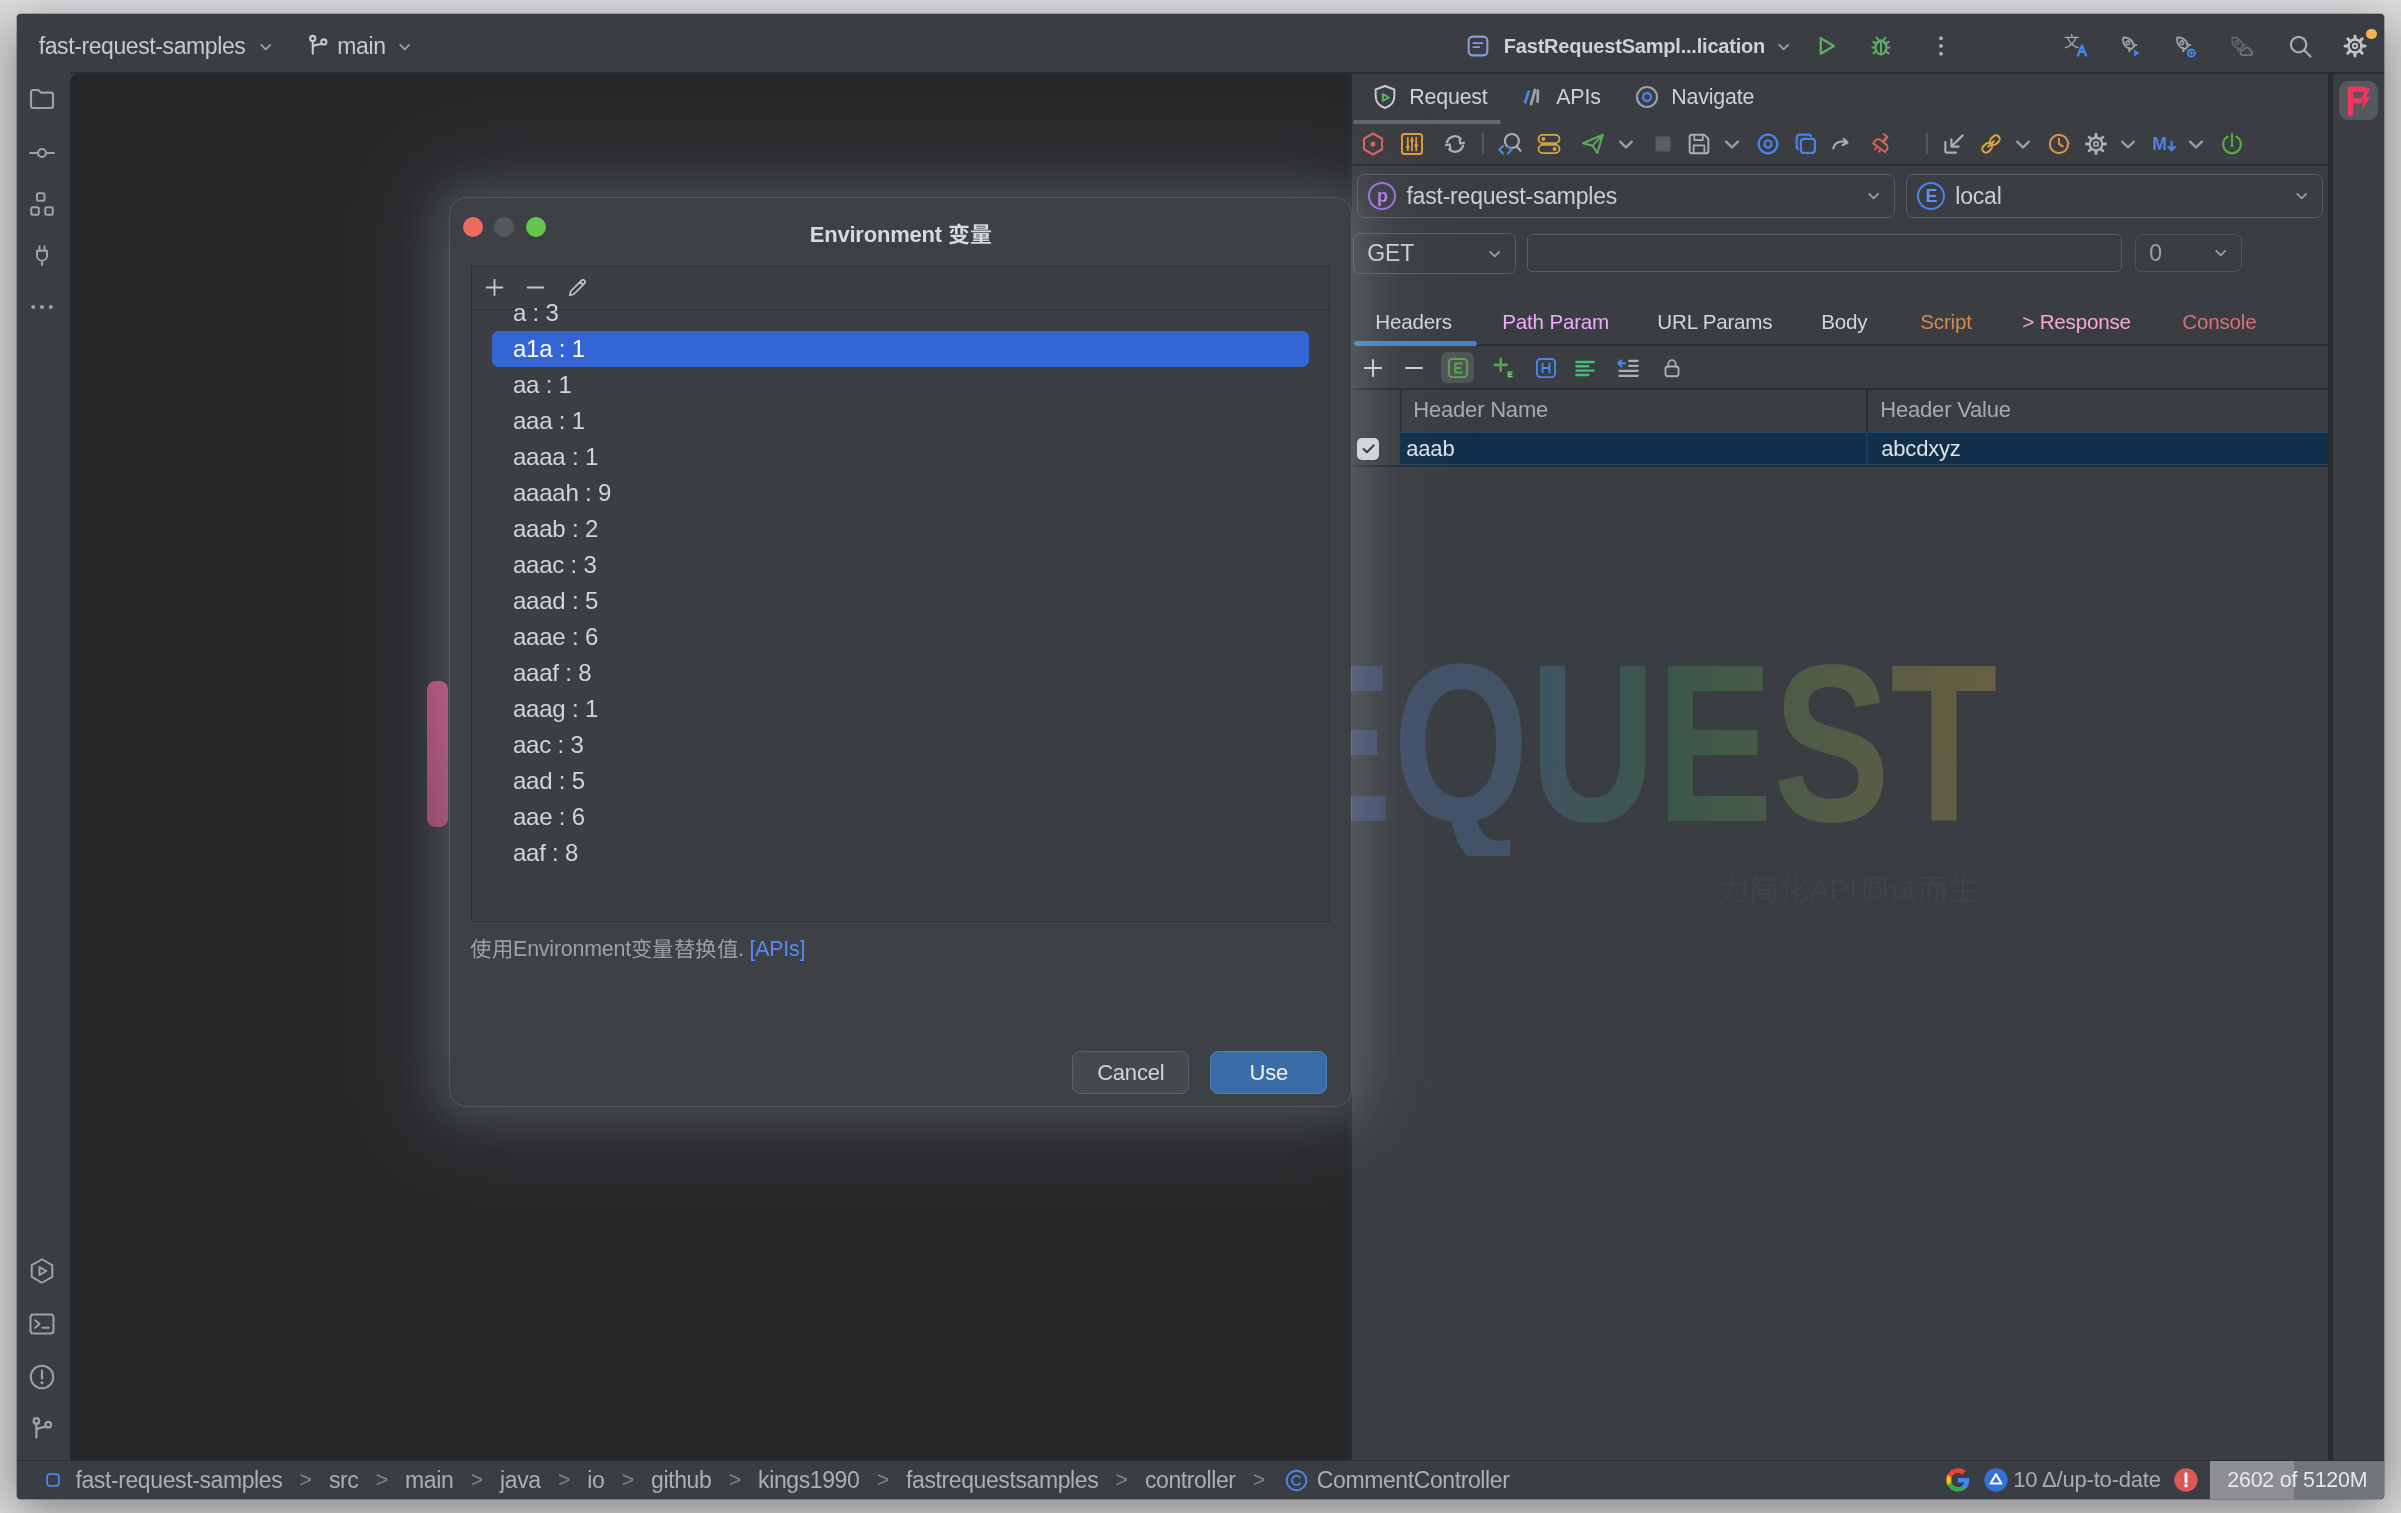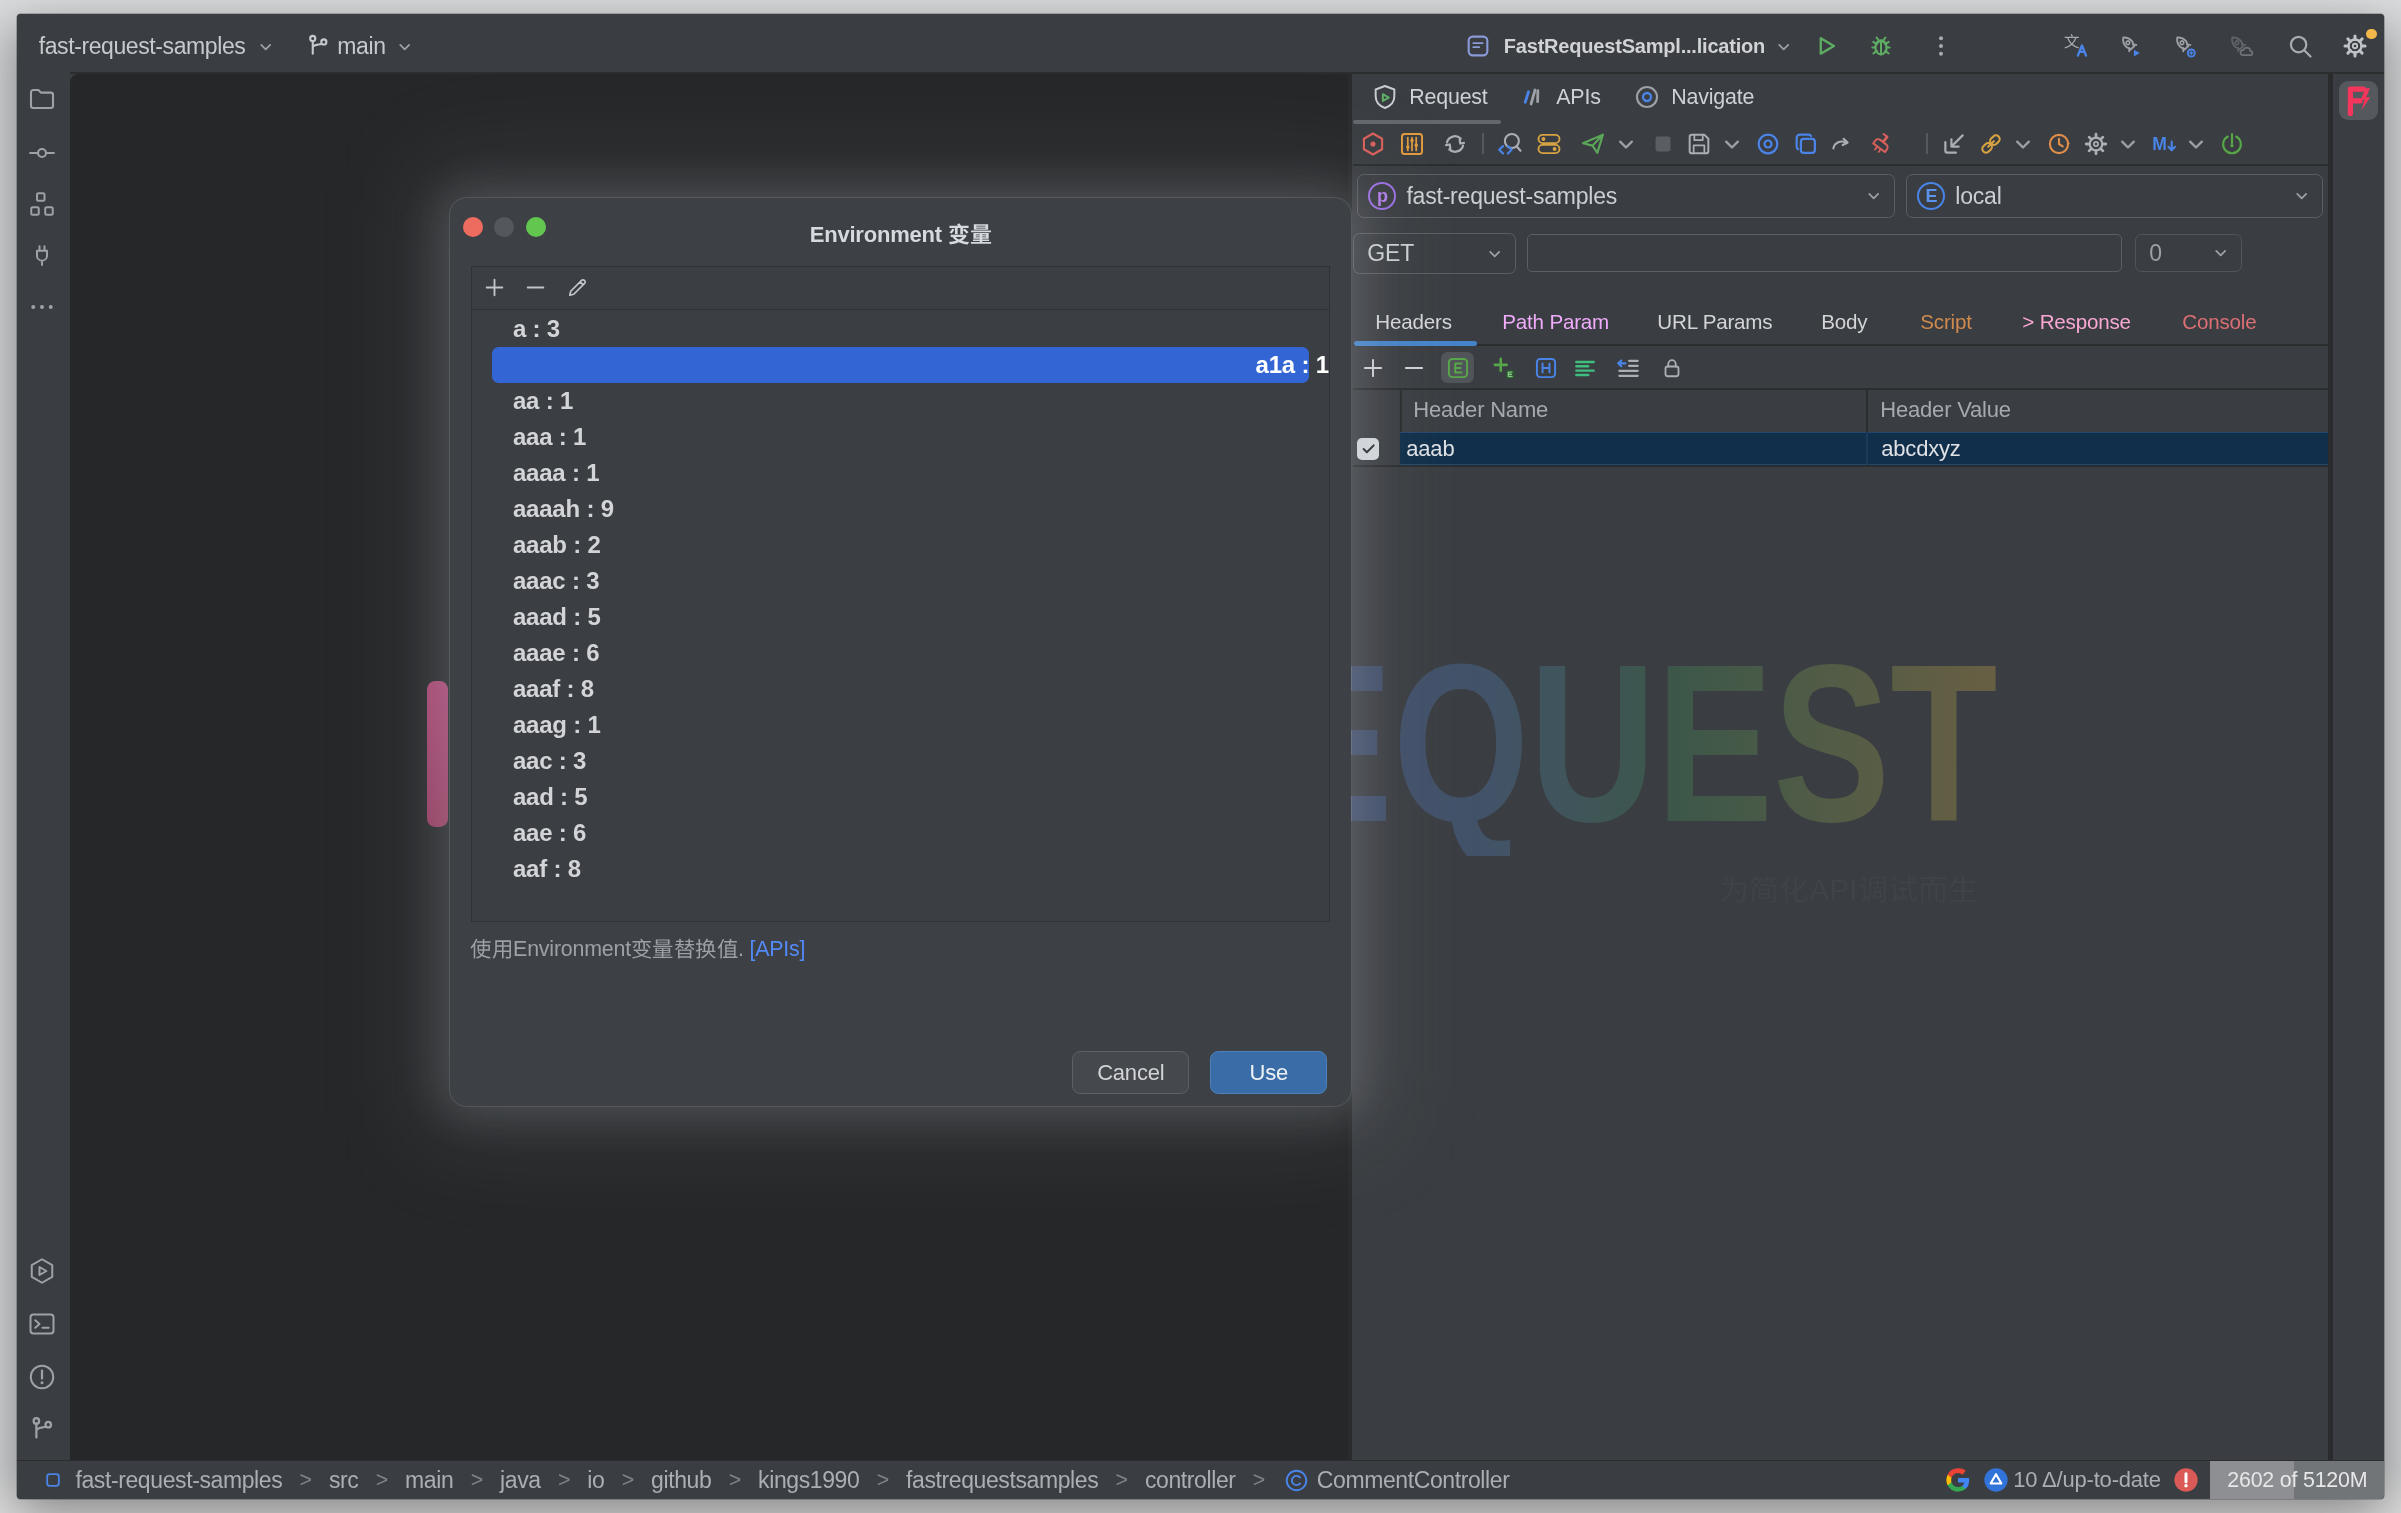--- a/index.html
+++ b/index.html
@@ -72,24 +72,24 @@
             box-shadow:0 0 0 0.8px rgba(255,255,255,.14); }
   .dlg-glow1, .dlg-glow2 { position:absolute; z-index:9; border-radius:28px; pointer-events:none; }
   .dlg-glow1 { left:421px; top:173px; width:924px; height:931px; background:rgba(208,214,222,.17); filter:blur(21.4px); }
   .dlg-glow2 { left:400px; top:151px; width:967px; height:974px; background:rgba(208,214,222,.09); filter:blur(49px); }
   .traffic { position:absolute; top:19px; width:20px; height:20px; border-radius:50%; }
   .dlg-title { position:absolute; left:0; top:24px; width:100%; text-align:center; font-size:22px; font-weight:bold; color:#d6d9dd; letter-spacing:-0.2px; }
   .dlg-panel { position:absolute; left:20.6px; top:68px; width:859px; height:656px; border:1.6px solid #2f3236; background:#3b3e42; }
   .dlg-toolbar { position:absolute; left:0; top:0; width:100%; height:43px; border-bottom:1.6px solid #2f3236; }
   .dlg-tb-ic { position:absolute; top:8.2px; width:26px; height:26px; display:flex; align-items:center; justify-content:center; color:#c2c5c9; }
   .dlg-tb-ic svg { width:25px; height:25px; }
-  .env-list { position:absolute; left:0; top:44px; width:100%;font-weight:bold; }
+  .env-list { position:absolute; left:0; top:28px; width:100%; }
   .env-row { position:relative; height:36px; display:flex; align-items:center; color:#d2d4d8; font-size:24px; letter-spacing:-0.2px; }
   .env-row .txt { margin-left:41px; position:relative; z-index:1; }
-  .env-row.sel { color:#ffffff;justify-content:flex-end; }
+  .env-row.sel { color:#ffffff; }
   .env-row.sel .selbg { position:absolute; left:20px; right:20px; top:0px; bottom:0px; border-radius:6.6px; background:#3366d4; }
   .dlg-hint { position:absolute; left:20px; top:739px; font-size:21.4px; color:#9da1a7; letter-spacing:-0.2px; }
   .dlg-hint a { color:#548af7; text-decoration:none; }
   .btn { position:absolute; top:853px; width:117px; height:43px; border-radius:8.2px; display:flex; align-items:center; justify-content:center; font-size:22px; letter-spacing:-0.2px; }
   .btn-cancel { left:622px; background:#45484c; border:1.6px solid #5d6165; color:#d2d4d8; }
   .btn-use { left:760px; background:#3a6da8; border:1.6px solid #4c82bb; color:#eef1f4; }
 
   .gear-dot { position:absolute; width:10.7px; height:10.7px; border-radius:50%; background:#f2b84b; }
   svg { display:block; }
   svg text { font-family:"Liberation Sans","DejaVu Sans",sans-serif; }

